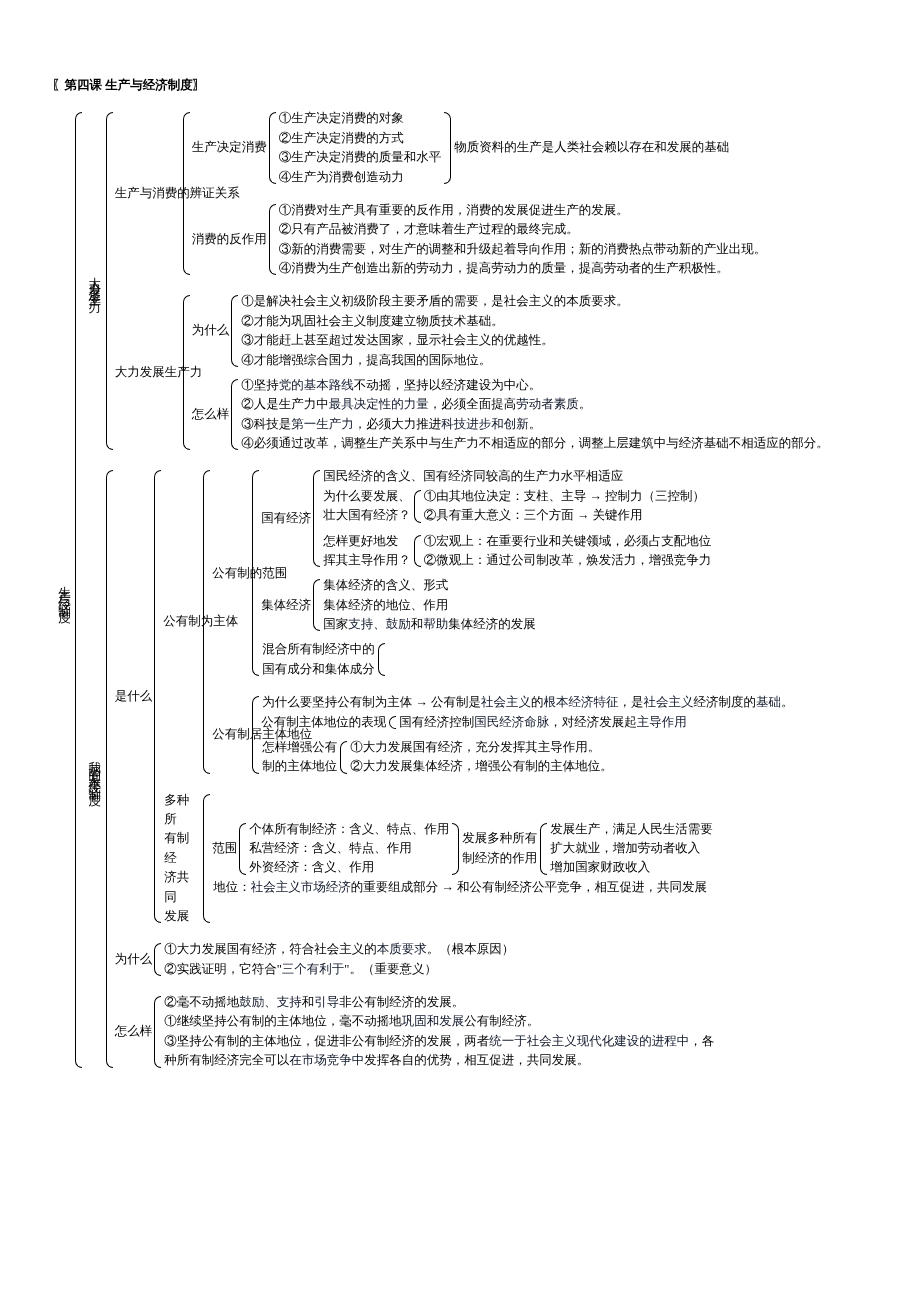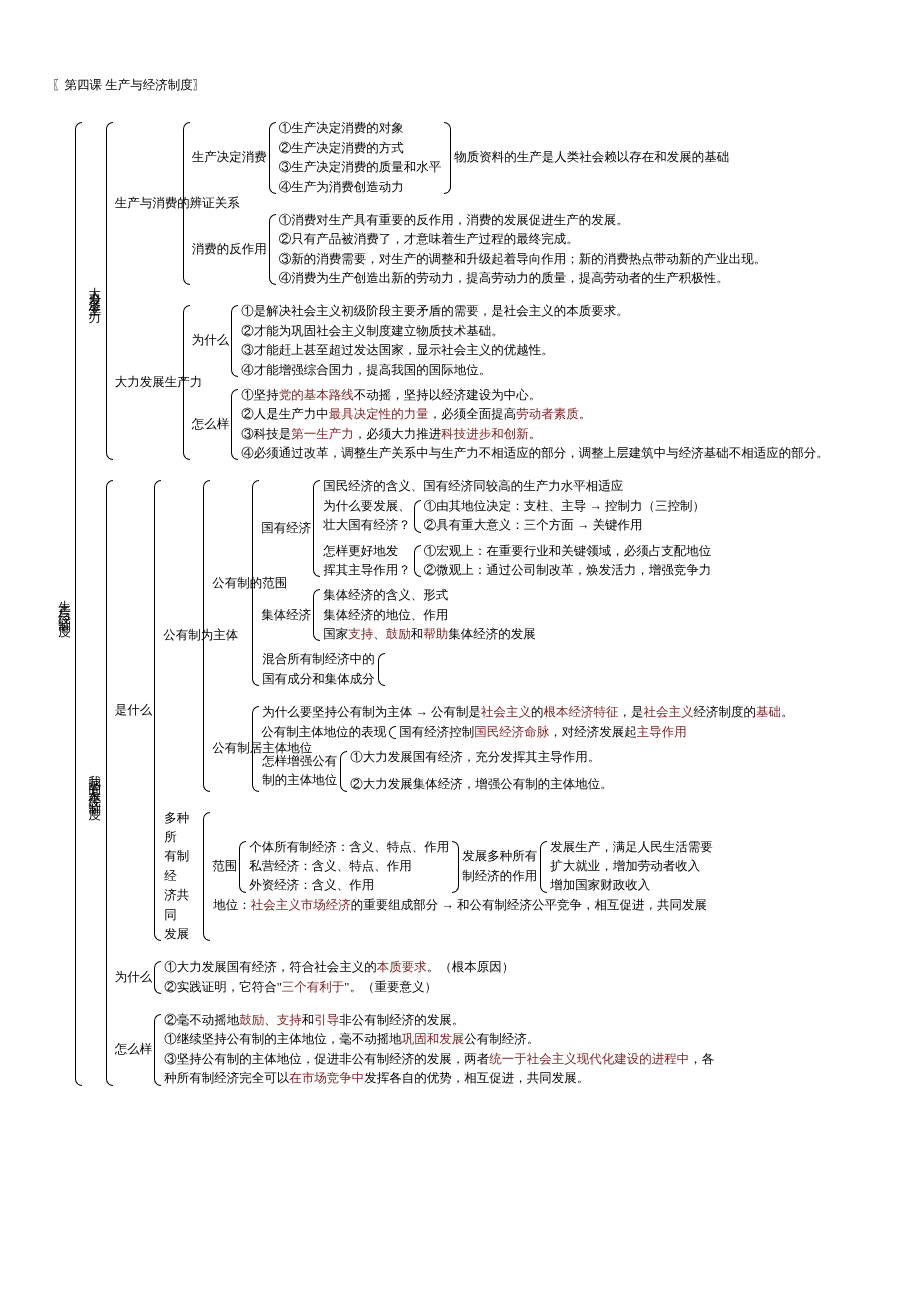--- a/index.html
+++ b/index.html
@@ -1,25 +1,25 @@
 <!DOCTYPE html>
 <html><head>
 <meta charset="utf-8">
 <style>
 *{margin:0;padding:0;box-sizing:border-box}
 body{background:#fff;font-family:"SimSun","宋体",serif;font-size:12.5px;color:#000;padding:76px 52px;width:920px;line-height:1.55}
-.title{font-weight:normal;margin-bottom:24px}
+.title{font-weight:bold;margin-bottom:14px}
 .tree{display:flex;align-items:center}
 .vlabel{writing-mode:vertical-rl;text-orientation:upright;letter-spacing:4px;white-space:nowrap;padding:0 2px}
 .hlabel{white-space:nowrap;padding:0 2px}
 .br-l{border-left:1px solid #000;border-top:1px solid #000;border-bottom:1px solid #000;border-top-left-radius:8px;border-bottom-left-radius:8px;width:7px;align-self:stretch;margin:3px 0}
 .br-r{border-right:1px solid #000;border-top:1px solid #000;border-bottom:1px solid #000;border-top-right-radius:8px;border-bottom-right-radius:8px;width:7px;align-self:stretch;margin:3px 0}
 .col{display:flex;flex-direction:column;justify-content:center}
 .txt{padding:0 3px}
-.hl{color:#7f1d1d}
+.hl{color:#0f172a}
 .gap-m>.row+.row,.gap-m>.tree+.tree,.gap-m>.row+.tree,.gap-m>.tree+.row{margin-top:6px}
 .gap-l>.row+.row,.gap-l>.tree+.tree,.gap-l>.row+.tree,.gap-l>.tree+.row{margin-top:14px}
 .w{max-width:560px}
 </style>
 </head>
 <body>
 
 <div class="title">〖第四课  生产与经济制度〗</div>
 
 <div class="tree">
@@ -173,21 +173,21 @@
                       <div class="col">
                         <div class="txt"><span>国有经济控制</span><span class="hl">国民经济命脉</span><span>，对经济发展起</span><span class="hl">主导作用</span></div>
                       </div>
                     </div>
                     <div class="tree">
                       <div class="col">
                           <div class="txt">怎样增强公有</div>
                           <div class="txt">制的主体地位</div>
                         </div>
                       <div class="br-l"></div>
-                      <div class="col" style="gap:8px">
+                      <div class="col" style="gap:0">
                         <div class="txt">①大力发展国有经济，充分发挥其主导作用。</div>
                         <div class="txt">②大力发展集体经济，增强公有制的主体地位。</div>
                       </div>
                     </div>
                   </div>
                 </div>
 
               </div>
             </div>
 

